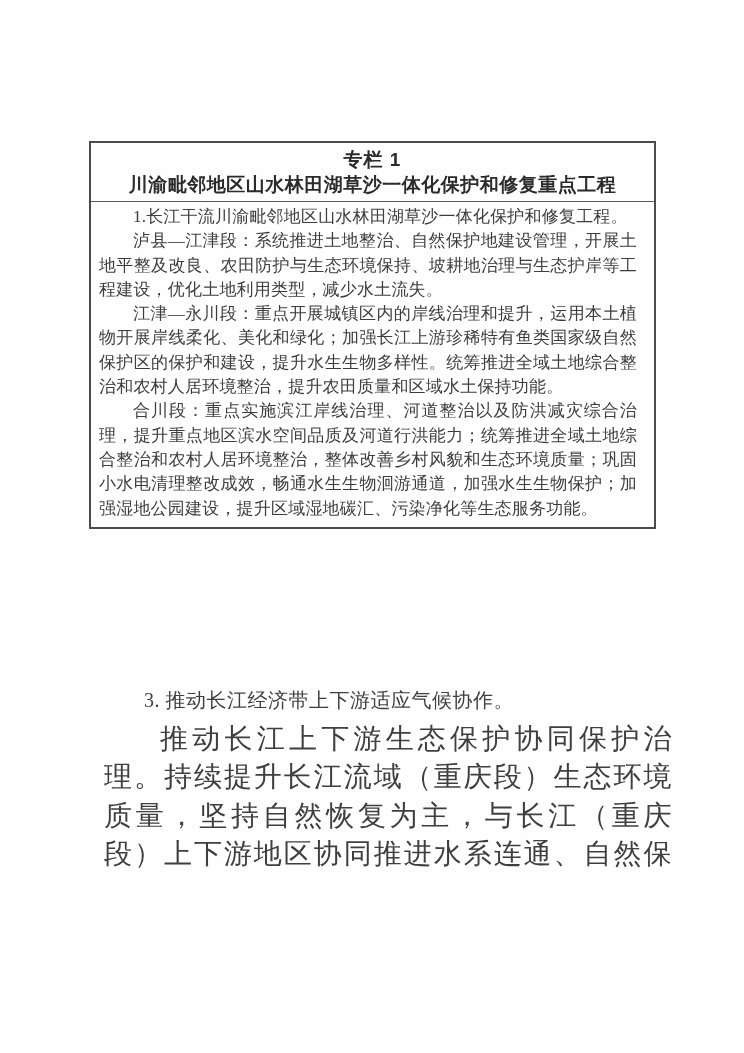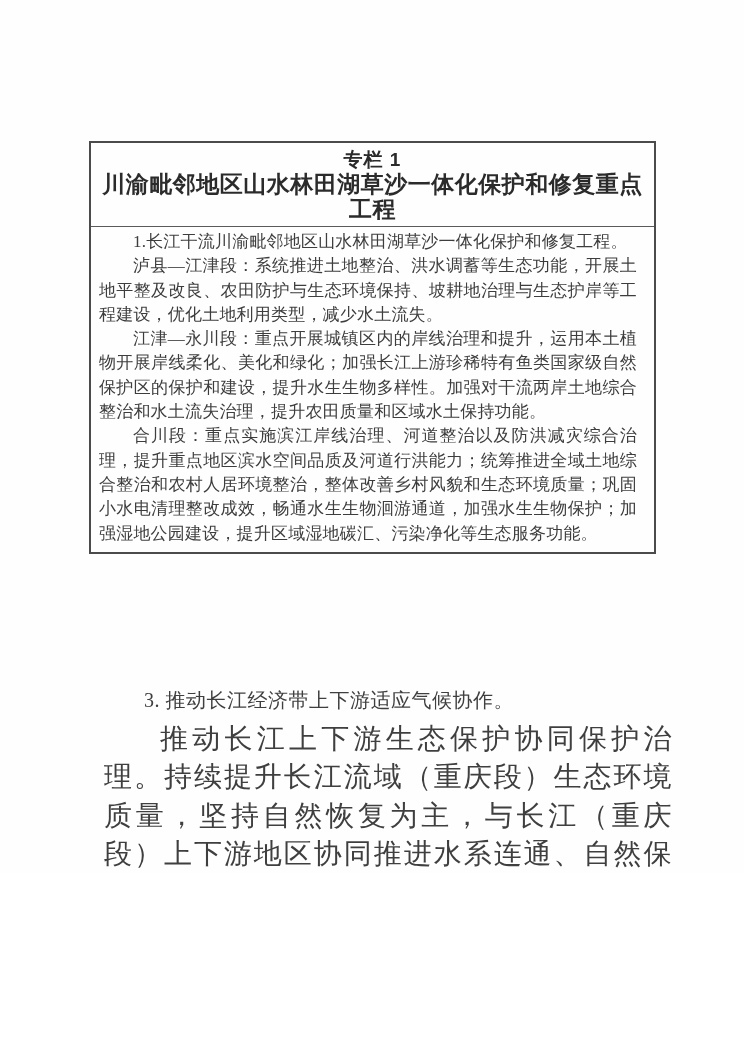--- a/index.html
+++ b/index.html
@@ -36,21 +36,21 @@
     font-family: "Liberation Sans", "DejaVu Sans", sans-serif;
     font-weight: bold;
     font-size: 19px;
     line-height: 24px;
     color: #2b2b2b;
     letter-spacing: 1px;
   }
   .box-subtitle {
     font-family: "Liberation Sans", "DejaVu Sans", sans-serif;
     font-weight: bold;
-    font-size: 23px;
+    font-size: 19px;
     line-height: 25px;
     color: #2b2b2b;
     letter-spacing: 0.5px;
   }
   .box-body {
     padding: 3px 17px 6px 8px;
   }
   .box-body p {
     margin: 0;
     font-size: 17px;
@@ -101,22 +101,22 @@
 
 <div class="page">
 
   <div class="column-box">
     <div class="box-head">
       <div class="box-title">专栏 1</div>
       <div class="box-subtitle">川渝毗邻地区山水林田湖草沙一体化保护和修复重点工程</div>
     </div>
     <div class="box-body">
       <p>1.长江干流川渝毗邻地区山水林田湖草沙一体化保护和修复工程。</p>
-      <p>泸县—江津段：系统推进土地整治、洪水调蓄等生态功能，开展土地平整及改良、农田防护与生态环境保持、坡耕地治理与生态护岸等工程建设，优化土地利用类型，减少水土流失。</p>
-      <p>江津—永川段：重点开展城镇区内的岸线治理和提升，运用本土植物开展岸线柔化、美化和绿化；加强长江上游珍稀特有鱼类国家级自然保护区的保护和建设，提升水生生物多样性。加强对干流两岸土地综合整治和水土流失治理，提升农田质量和区域水土保持功能。</p>
+      <p>泸县—江津段：系统推进土地整治、自然保护地建设管理，开展土地平整及改良、农田防护与生态环境保持、坡耕地治理与生态护岸等工程建设，优化土地利用类型，减少水土流失。</p>
+      <p>江津—永川段：重点开展城镇区内的岸线治理和提升，运用本土植物开展岸线柔化、美化和绿化；加强长江上游珍稀特有鱼类国家级自然保护区的保护和建设，提升水生生物多样性。统筹推进全域土地综合整治和农村人居环境整治，提升农田质量和区域水土保持功能。</p>
       <p>合川段：重点实施滨江岸线治理、河道整治以及防洪减灾综合治理，提升重点地区滨水空间品质及河道行洪能力；统筹推进全域土地综合整治和农村人居环境整治，整体改善乡村风貌和生态环境质量；巩固小水电清理整改成效，畅通水生生物洄游通道，加强水生生物保护；加强湿地公园建设，提升区域湿地碳汇、污染净化等生态服务功能。</p>
     </div>
   </div>
 
   <div class="main-section">
     <p class="main-heading">3. 推动长江经济带上下游适应气候协作。</p>
     <p class="main-paragraph">推动长江上下游生态保护协同保护治理。持续提升长江流域（重庆段）生态环境质量，坚持自然恢复为主，与长江（重庆段）上下游地区协同推进水系连通、自然保护地建设管理、消落带生态修复等重要生态系统保护修复工程。开展流域水生态系统完整性调查与评价，加强水生生物多样性保护和恢复。建立健全生态</p>
   </div>
 
   <div class="page-footer">— 24 —</div>

